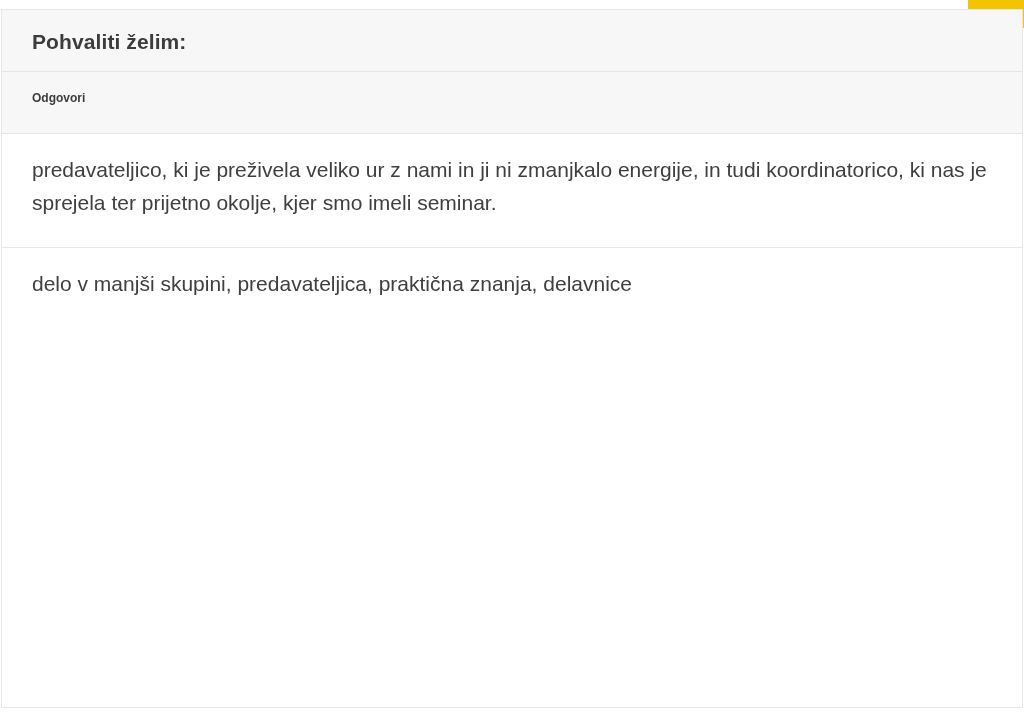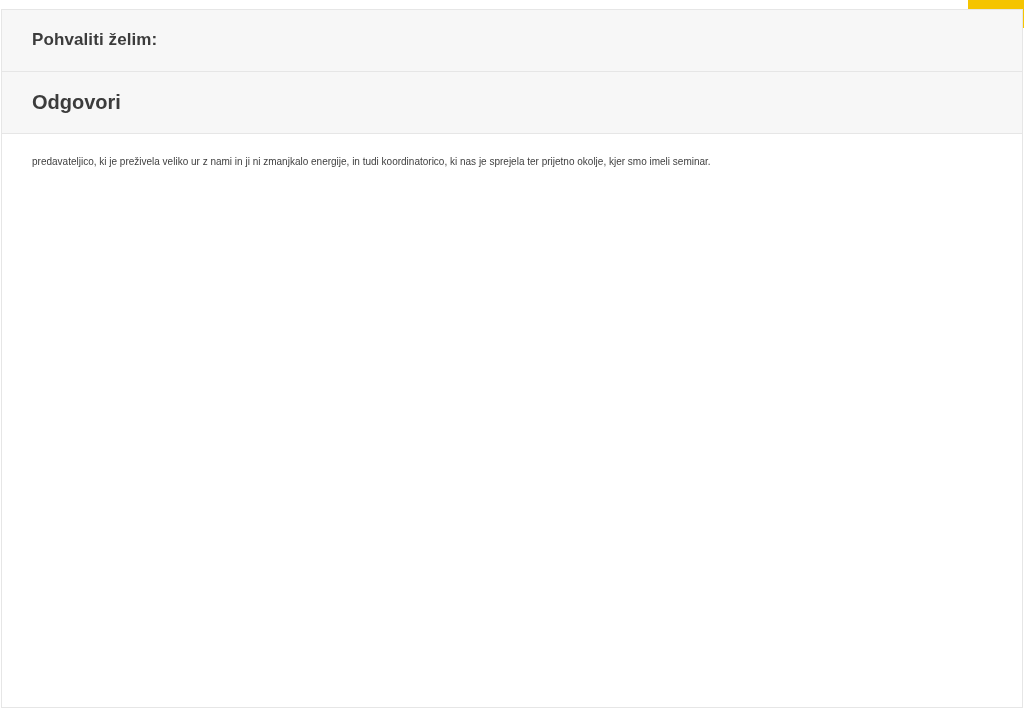--- a/index.html
+++ b/index.html
@@ -41,45 +41,45 @@
     background: #ffffff;
   }
   .panel-header {
     background: #f7f7f7;
     border-bottom: 1px solid #e6e6e6;
     padding: 20px 30px 20px 30px;
     box-sizing: border-box;
     height: 62px;
   }
   .panel-header .title {
-    font-size: 17px;
+    font-size: 21px;
     font-weight: bold;
     color: #3c3c3c;
     letter-spacing: 0.1px;
   }
   .col-header {
     background: #f7f7f7;
     border-bottom: 1px solid #e6e6e6;
     padding: 19px 30px 19px 30px;
     box-sizing: border-box;
     height: 62px;
   }
   .col-header .col-title {
-    font-size: 20px;
+    font-size: 12px;
     font-weight: bold;
     color: #3c3c3c;
   }
   .rows {
     display: block;
   }
   .row {
     border-bottom: 1px solid #e9e9e9;
     padding: 20px 30px 28px 30px;
     box-sizing: border-box;
-    font-size: 10px;
+    font-size: 21px;
     line-height: 1.55;
     color: #3f3f3f;
   }
   .row:last-child {
     border-bottom: none;
   }
   .row-text {
     display: block;
     max-width: 960px;
   }
@@ -98,16 +98,19 @@
     </div>
 
     <div class="col-header">
       <div class="col-title">Odgovori</div>
     </div>
 
     <div class="rows">
       <div class="row">
         <span class="row-text">predavateljico, ki je preživela veliko ur z nami in ji ni zmanjkalo energije, in tudi koordinatorico, ki nas je sprejela ter prijetno okolje, kjer smo imeli seminar.</span>
       </div>
+      <div class="row">
+        <span class="row-text">delo v manjši skupini, predavateljica, praktična znanja, delavnice</span>
+      </div>
     </div>
 
   </div>
 </div>
 
 </body></html>

